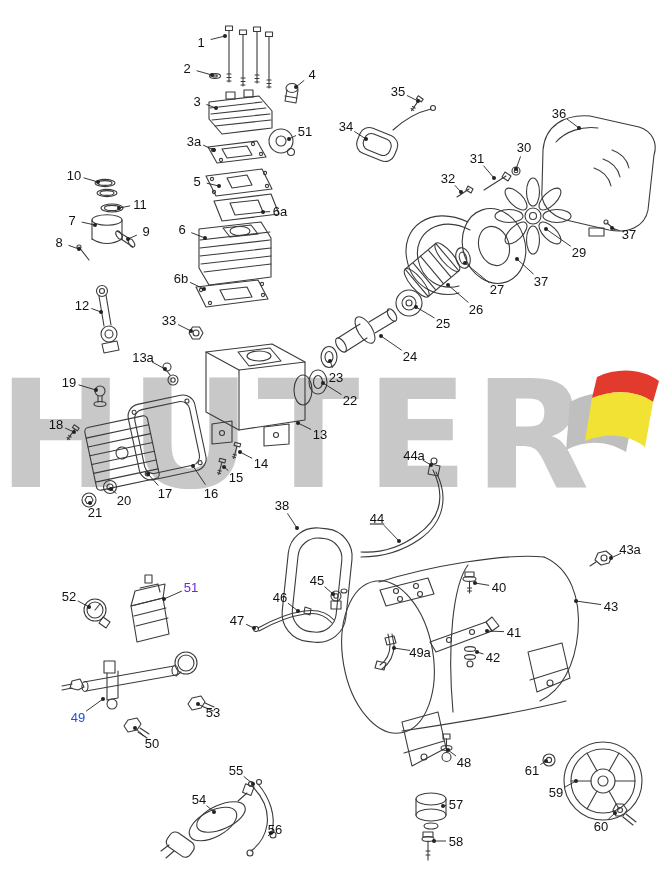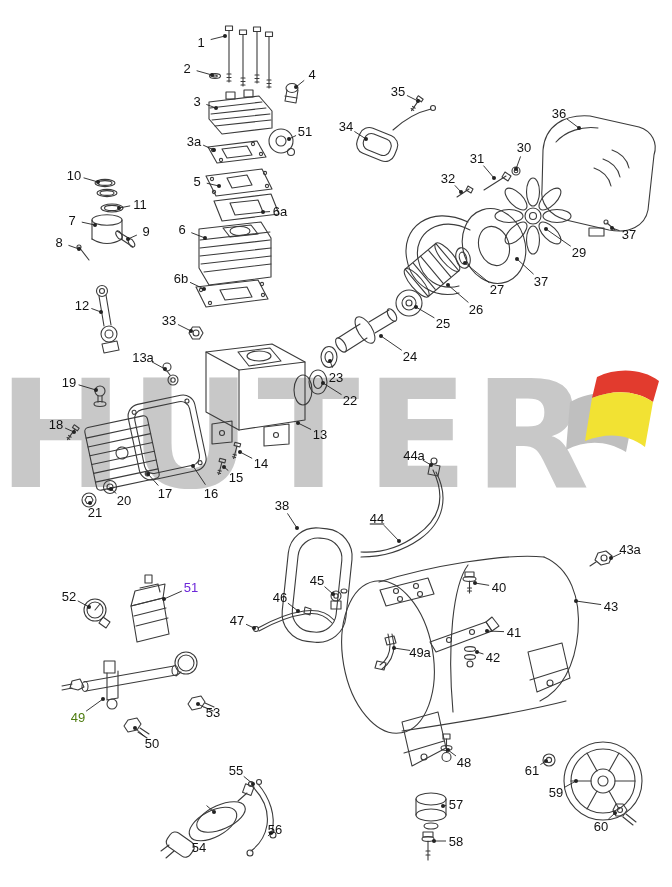--- a/index.html
+++ b/index.html
@@ -719,27 +719,27 @@
     <div class="part-label" style="left: 514px; top: 632px; color: rgb(18, 18, 18);">41</div>
     <div class="part-label" style="left: 493px; top: 657px; color: rgb(18, 18, 18);">42</div>
     <div class="part-label" style="left: 611px; top: 606px; color: rgb(18, 18, 18);">43</div>
     <div class="part-label" style="left: 630px; top: 549px; color: rgb(18, 18, 18);">43a</div>
     <div class="part-label" style="left: 377px; top: 518px; color: rgb(18, 18, 18); text-decoration: underline;">44</div>
     <div class="part-label" style="left: 414px; top: 455px; color: rgb(18, 18, 18);">44a</div>
     <div class="part-label" style="left: 317px; top: 580px; color: rgb(18, 18, 18);">45</div>
     <div class="part-label" style="left: 280px; top: 597px; color: rgb(18, 18, 18);">46</div>
     <div class="part-label" style="left: 237px; top: 620px; color: rgb(18, 18, 18);">47</div>
     <div class="part-label" style="left: 464px; top: 762px; color: rgb(18, 18, 18);">48</div>
-    <div class="part-label" style="left: 78px; top: 717px; color: #4d7c0f;">49</div>
+    <div class="part-label" style="left: 78px; top: 717px; color: #1d4ed8;">49</div>
     <div class="part-label" style="left: 420px; top: 652px; color: rgb(18, 18, 18);">49a</div>
     <div class="part-label" style="left: 152px; top: 743px; color: rgb(18, 18, 18);">50</div>
     <div class="part-label" style="left: 191px; top: 587px; color: #6d28d9;">51</div>
     <div class="part-label" style="left: 69px; top: 596px; color: rgb(18, 18, 18);">52</div>
     <div class="part-label" style="left: 213px; top: 712px; color: rgb(18, 18, 18);">53</div>
-    <div class="part-label" style="left: 199px; top: 799px; color: rgb(18, 18, 18); margin-top: 48px;">54</div>
+    <div class="part-label" style="left: 199px; top: 799px; color: rgb(18, 18, 18);">54</div>
     <div class="part-label" style="left: 236px; top: 770px; color: rgb(18, 18, 18); text-align: right;">55</div>
     <div class="part-label" style="left: 275px; top: 829px; color: rgb(18, 18, 18);">56</div>
     <div class="part-label" style="left: 456px; top: 804px; color: rgb(18, 18, 18);">57</div>
     <div class="part-label" style="left: 456px; top: 841px; color: rgb(18, 18, 18);">58</div>
     <div class="part-label" style="left: 556px; top: 792px; color: rgb(18, 18, 18);">59</div>
     <div class="part-label" style="left: 601px; top: 826px; color: rgb(18, 18, 18);">60</div>
     <div class="part-label" style="left: 532px; top: 770px; color: rgb(18, 18, 18);">61</div>
     <div class="part-label" style="left: 305px; top: 131px; color: rgb(18, 18, 18);">51</div>
   </div>
 

